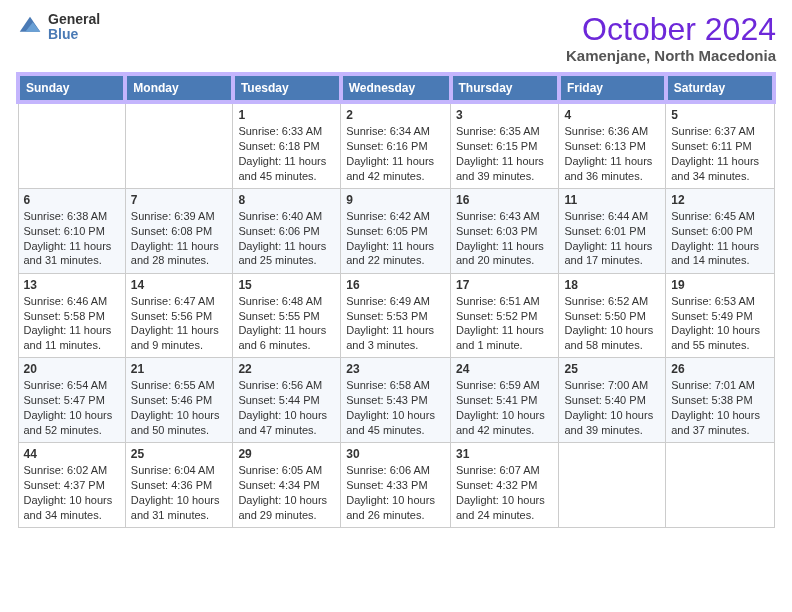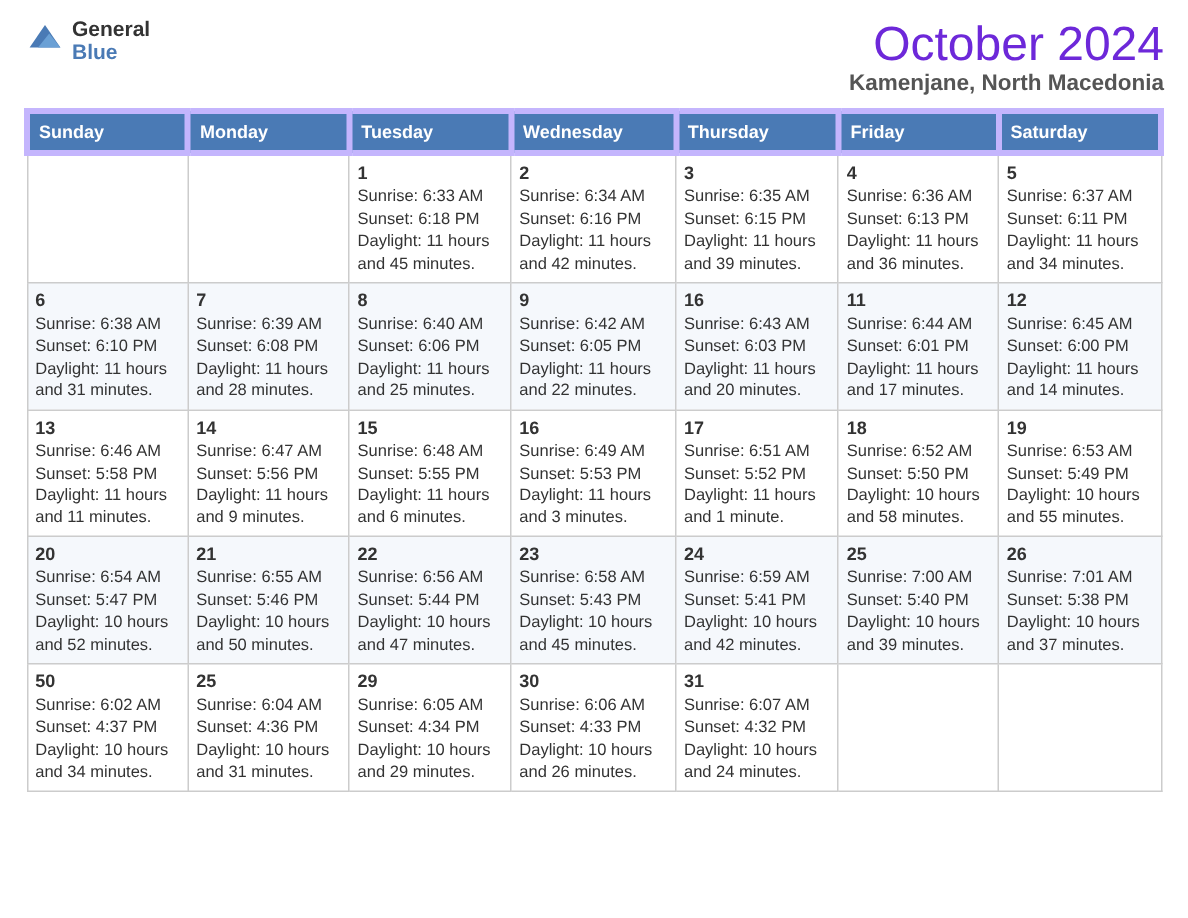--- a/index.html
+++ b/index.html
@@ -245,21 +245,21 @@
             <span class="day-number">25</span>
             <div class="day-info">Sunrise: 7:00 AM<br>Sunset: 5:40 PM<br>Daylight: 10 hours and 39 minutes.</div>
           </td>
           <td>
             <span class="day-number">26</span>
             <div class="day-info">Sunrise: 7:01 AM<br>Sunset: 5:38 PM<br>Daylight: 10 hours and 37 minutes.</div>
           </td>
         </tr>
         <tr>
           <td>
-            <span class="day-number">50</span>
+            <span class="day-number">44</span>
             <div class="day-info">Sunrise: 6:02 AM<br>Sunset: 4:37 PM<br>Daylight: 10 hours and 34 minutes.</div>
           </td>
           <td>
             <span class="day-number">25</span>
             <div class="day-info">Sunrise: 6:04 AM<br>Sunset: 4:36 PM<br>Daylight: 10 hours and 31 minutes.</div>
           </td>
           <td>
             <span class="day-number">29</span>
             <div class="day-info">Sunrise: 6:05 AM<br>Sunset: 4:34 PM<br>Daylight: 10 hours and 29 minutes.</div>
           </td>

